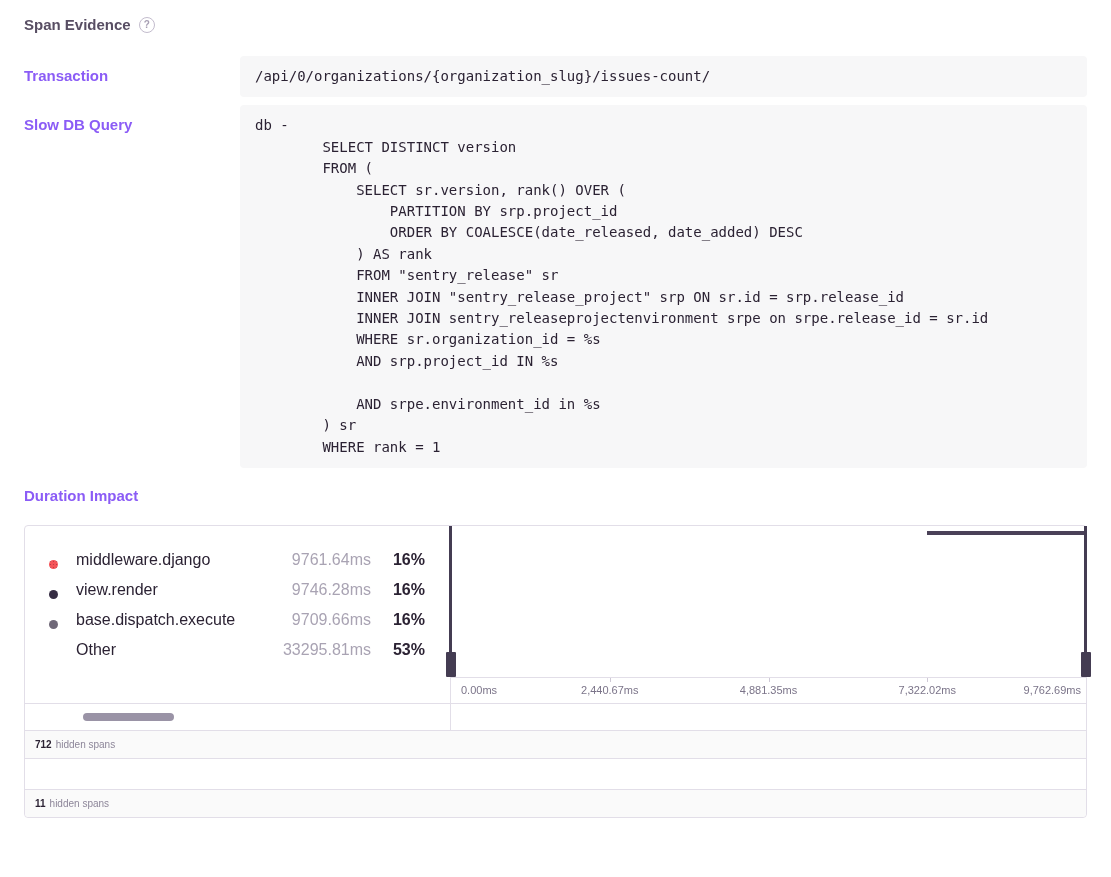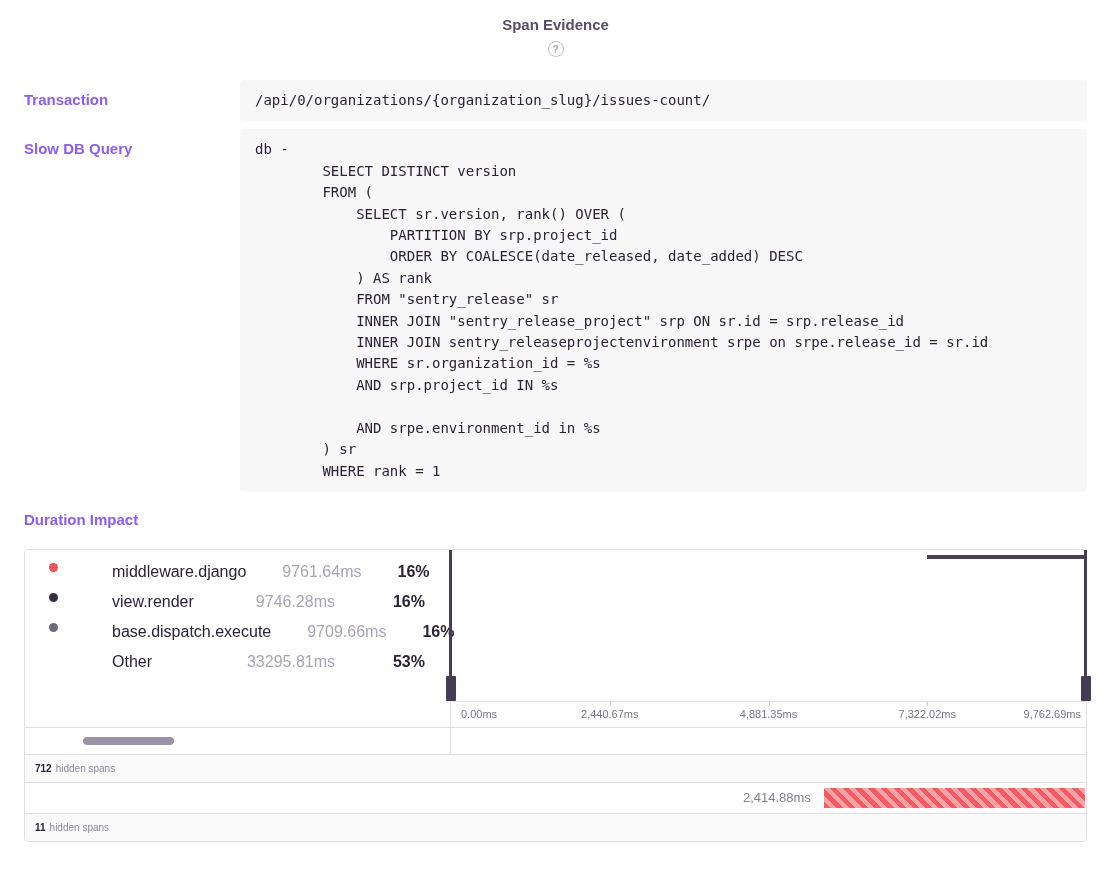--- a/index.html
+++ b/index.html
@@ -1,41 +1,41 @@
 <!DOCTYPE html>
 <html><head>
 <meta charset="utf-8">
 <style>
   * { margin:0; padding:0; box-sizing:border-box; }
   html,body { background:#ffffff; width:1111px; height:877px; overflow:hidden; }
   body { font-family:"Liberation Sans", sans-serif; color:#2b2233; }
   .page { padding:16px 24px 0 24px; }
 
   
-  .sec-header { display:flex; align-items:center; gap:8px; margin-bottom:23px;flex-direction:column; }
+  .sec-header { display:flex; align-items:center; gap:8px; margin-bottom:23px; }
   .sec-title { font-size:15px; font-weight:bold; color:#584e63; }
   .help-icon { width:16px; height:16px; border:1.5px solid #c3bccd; border-radius:50%;
                color:#a79fb3; font-size:10px; font-weight:bold; display:flex;
                align-items:center; justify-content:center; }
   .help-icon::after { content:"?"; }
 
   
   .kv-row { display:flex; margin-bottom:8px; }
   .kv-label { width:216px; padding-top:11px; font-size:15px; font-weight:bold; color:#8b5cf6; }
   .kv-value { flex:1; background:#f7f7f8; border-radius:4px; padding:10px 15px;
               font-family:"DejaVu Sans Mono","Liberation Mono",monospace;
               font-size:14px; line-height:21.4px; color:#2b2233;
               white-space:pre; overflow:hidden; }
 
   
   .panel { margin-top:21px; border:1px solid #e2dee8; border-radius:4px; background:#fff; }
 
   .mm-area { display:flex; height:151px; }
   .legend-col { width:425px; padding:13px 25px 0 24px; }
-  .legend-row { display:flex; align-items:flex-start; height:30px; font-size:16px;gap:36px; }
+  .legend-row { display:flex; align-items:flex-end; height:30px; font-size:16px; }
   .legend-marker { width:9px; height:9px; border-radius:50%; margin-right:18px; flex:0 0 9px; }
   .m0 { background-color:#f55459;
         background-image:radial-gradient(#c03b44 34%, rgba(0,0,0,0) 35%);
         background-size:3px 3px; }
   .m1 { background:#362d44; }
   .m2 { background:#6f6878; }
   .m3 { background:transparent; }
   .legend-label { color:#2b2233; }
   .legend-ms { margin-left:auto; color:#a9a3b3; }
   .legend-pct { width:54px; text-align:right; font-weight:bold; color:#2b2233; }
@@ -184,24 +184,20 @@
       </div>
       <div class="scroll-right"></div>
     </div>
 
     <div class="hidden-row">
       <span class="hidden-count">712</span>
       <span>hidden spans</span>
     </div>
 
     <div class="span-row">
-      <div class="span-right">
-        <span class="span-duration">2,414.88ms</span>
-        <div class="span-bar"></div>
-      </div>
     </div>
 
     <div class="hidden-row last">
       <span class="hidden-count">11</span>
       <span>hidden spans</span>
     </div>
 
   </div>
 </div>
 

